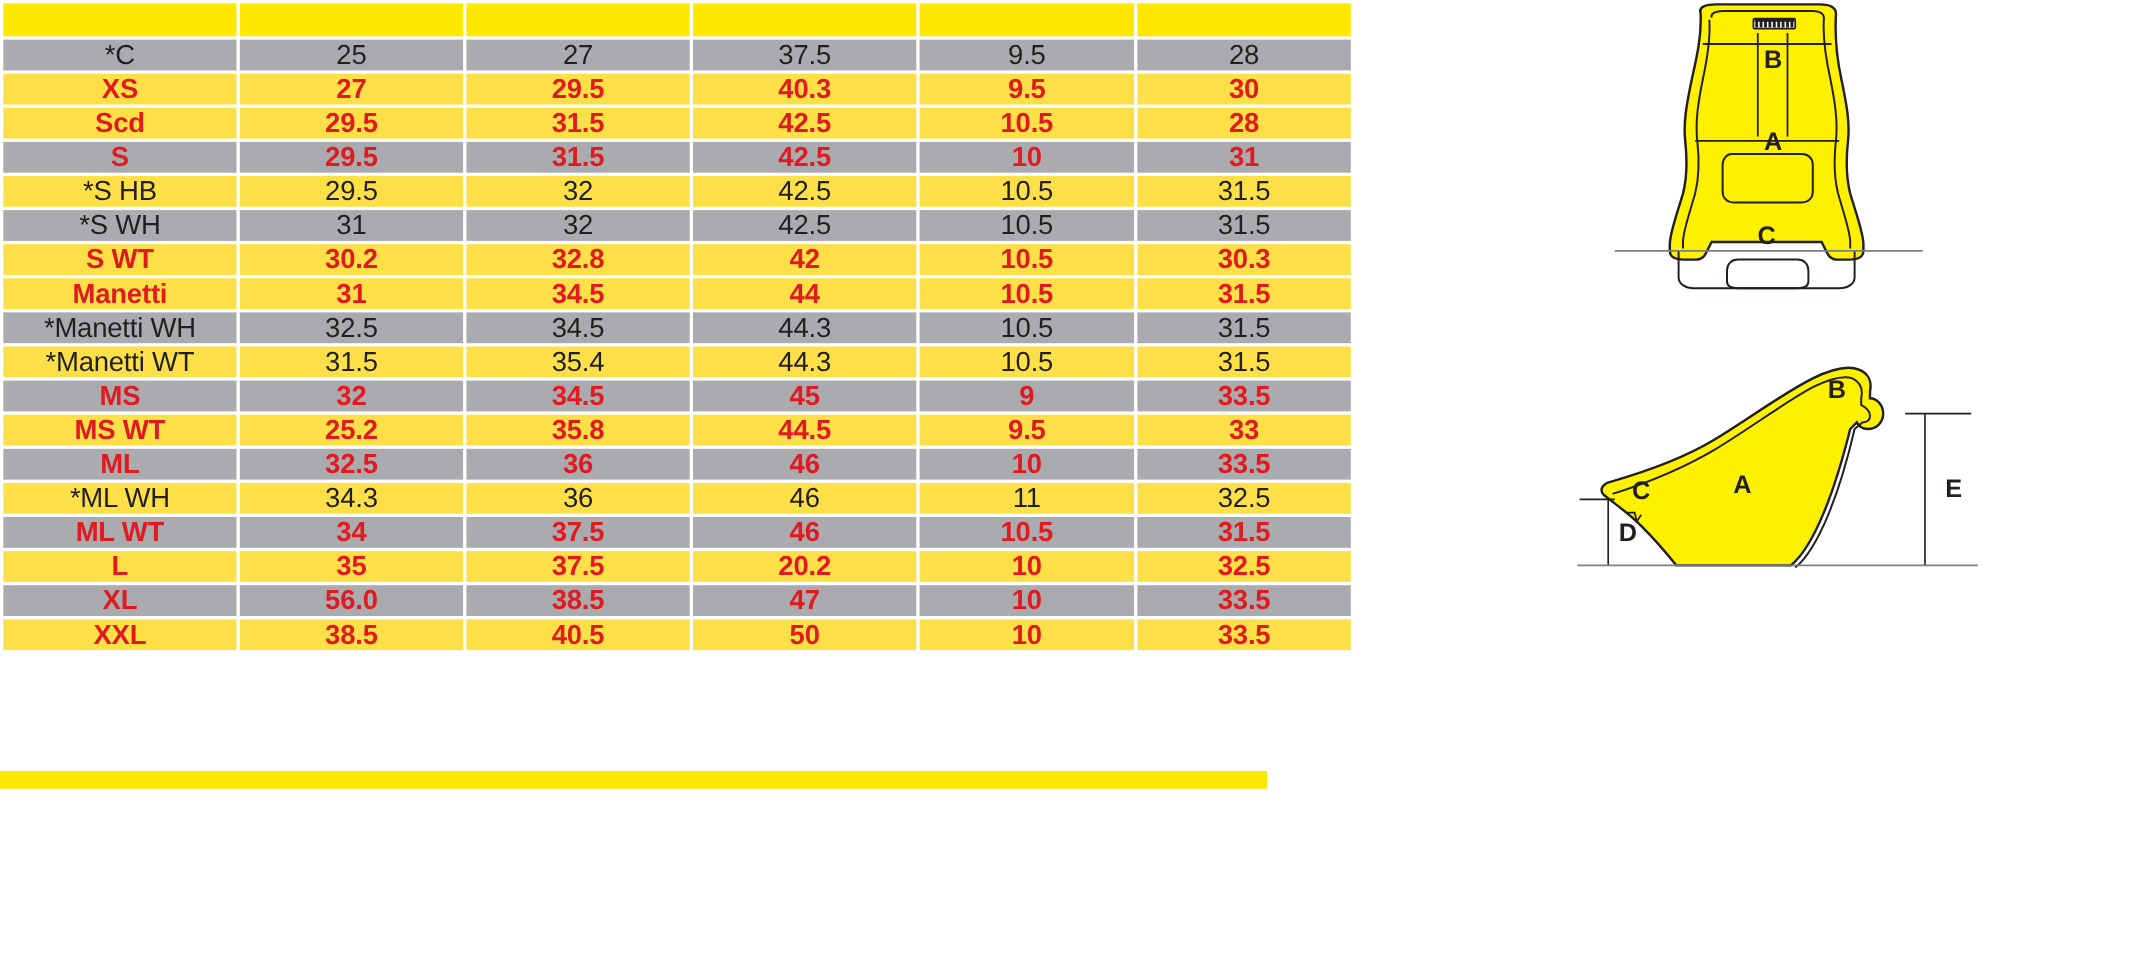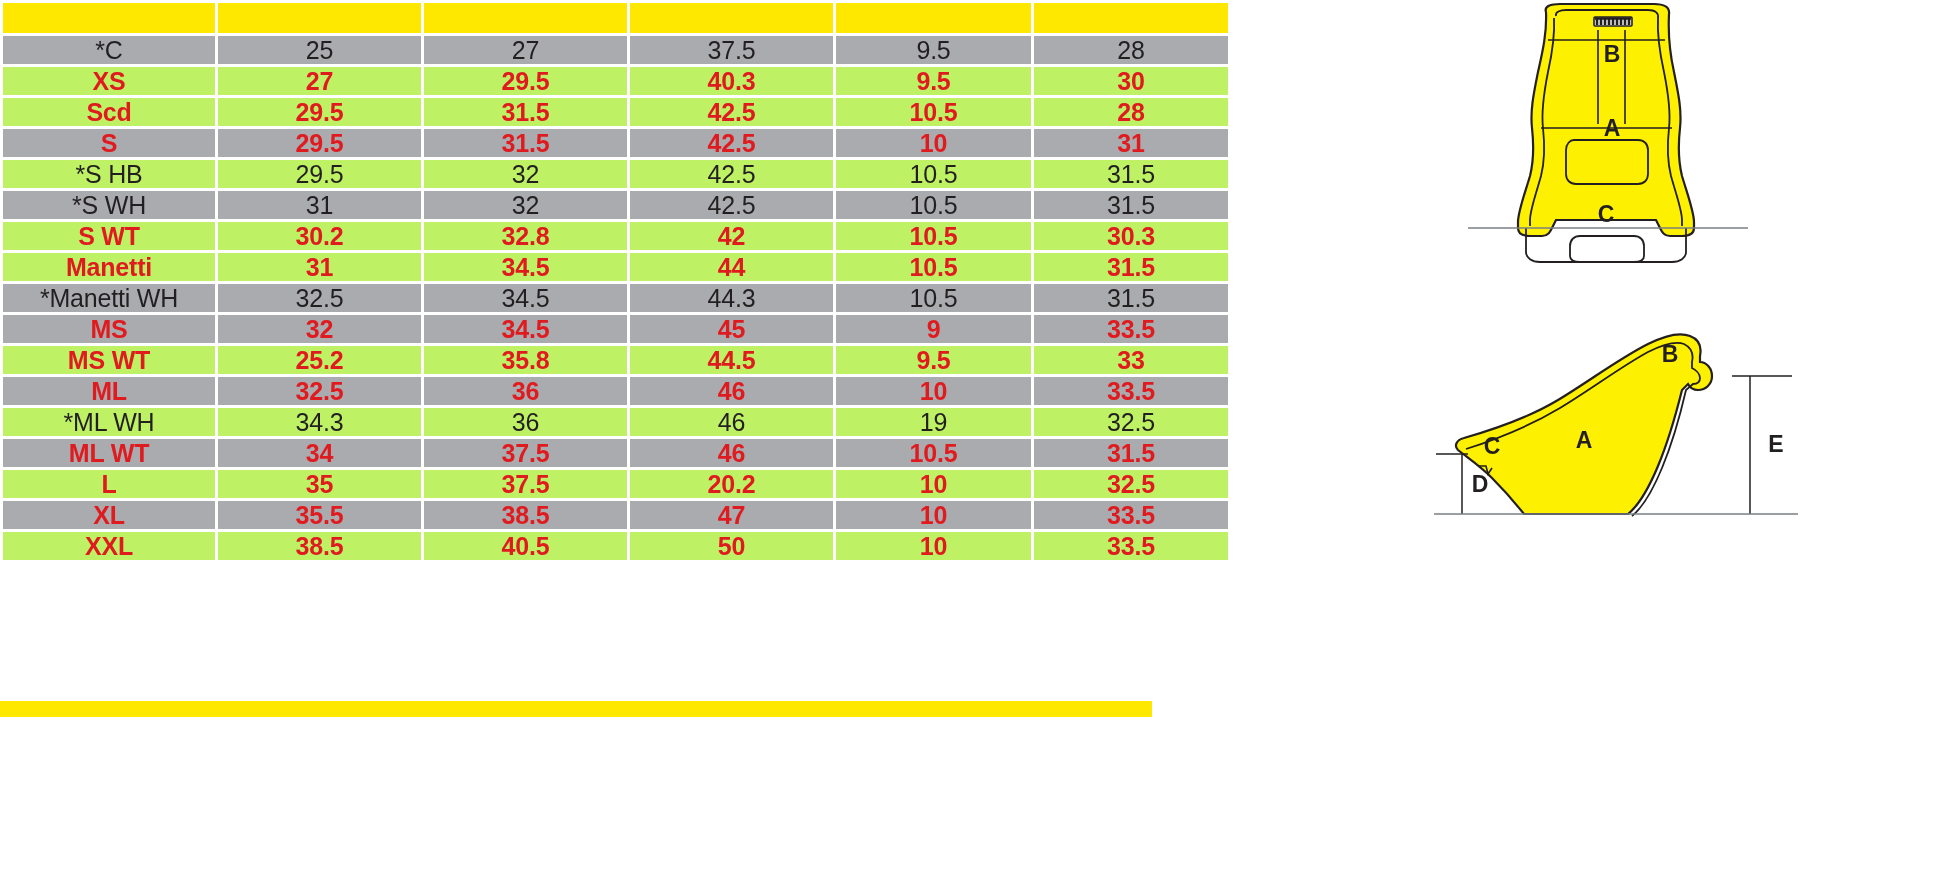--- a/index.html
+++ b/index.html
@@ -58,21 +58,21 @@
     text-align: center;
     vertical-align: middle;
     font-size: 25px;
     line-height: 28px;
     white-space: nowrap;
     letter-spacing: -0.2px;
   }
 
   
   tr.shaded td { background: #a9abae; }
-  tr.plain  td { background: #bef264; }
+  tr.plain  td { background: #fde047; }
 
   
   tr.red td   { color: #e01b20; font-weight: bold; }
   tr.dark td  { color: #231f20; font-weight: normal; }
 
   .size-table tbody td.name-cell { font-size: 25px; }
 
   
   #bottom-band {
     position: absolute;
@@ -205,20 +205,28 @@
             <td>31.5</td>
           </tr>
           <tr class="shaded dark">
             <td class="name-cell">*Manetti WH</td>
             <td>32.5</td>
             <td>34.5</td>
             <td>44.3</td>
             <td>10.5</td>
             <td>31.5</td>
           </tr>
+          <tr class="plain dark">
+            <td class="name-cell">*Manetti WT</td>
+            <td>31.5</td>
+            <td>35.4</td>
+            <td>44.3</td>
+            <td>10.5</td>
+            <td>31.5</td>
+          </tr>
           <tr class="shaded red">
             <td class="name-cell">MS</td>
             <td>32</td>
             <td>34.5</td>
             <td>45</td>
             <td>9</td>
             <td>33.5</td>
           </tr>
           <tr class="plain red">
             <td class="name-cell">MS WT</td>
@@ -234,42 +242,42 @@
             <td>36</td>
             <td>46</td>
             <td>10</td>
             <td>33.5</td>
           </tr>
           <tr class="plain dark">
             <td class="name-cell">*ML WH</td>
             <td>34.3</td>
             <td>36</td>
             <td>46</td>
-            <td>19</td>
+            <td>11</td>
             <td>32.5</td>
           </tr>
           <tr class="shaded red">
             <td class="name-cell">ML WT</td>
             <td>34</td>
             <td>37.5</td>
             <td>46</td>
             <td>10.5</td>
             <td>31.5</td>
           </tr>
           <tr class="plain red">
             <td class="name-cell">L</td>
             <td>35</td>
             <td>37.5</td>
             <td>20.2</td>
             <td>10</td>
             <td>32.5</td>
           </tr>
           <tr class="shaded red">
             <td class="name-cell">XL</td>
-            <td>35.5</td>
+            <td>56.0</td>
             <td>38.5</td>
             <td>47</td>
             <td>10</td>
             <td>33.5</td>
           </tr>
           <tr class="plain red">
             <td class="name-cell">XXL</td>
             <td>38.5</td>
             <td>40.5</td>
             <td>50</td>

